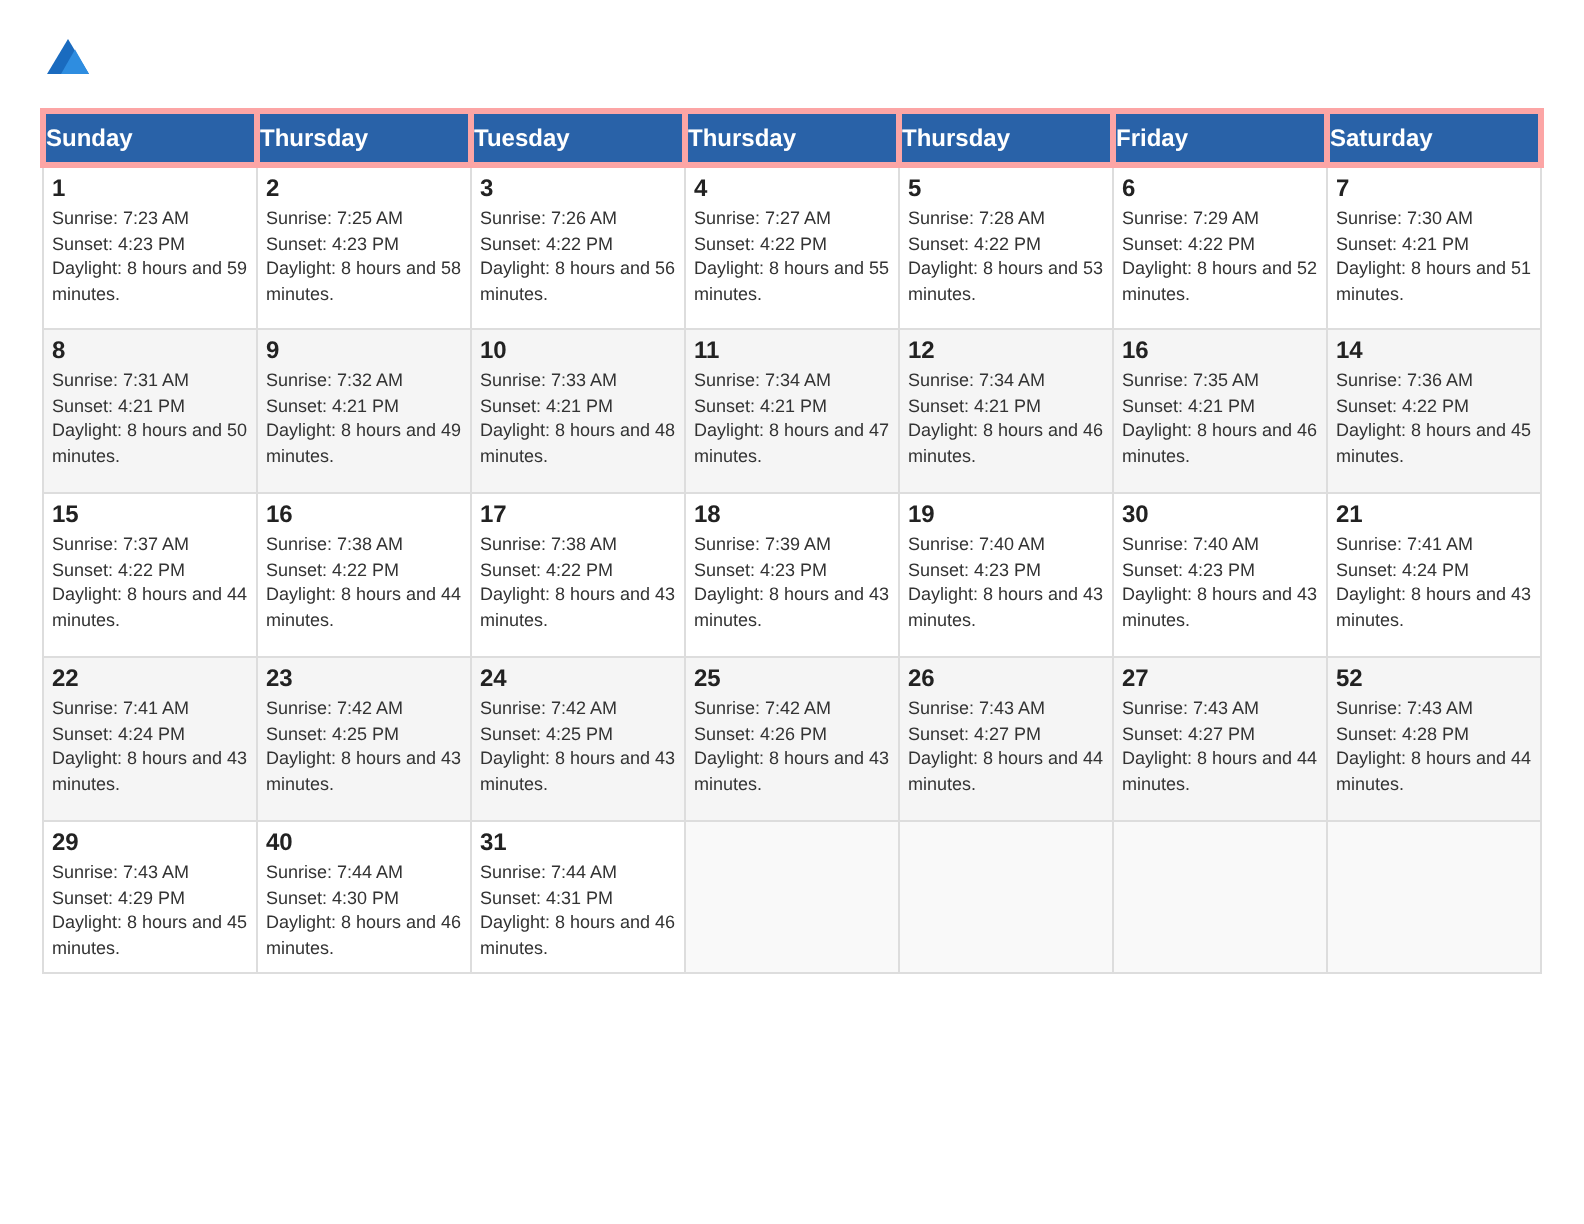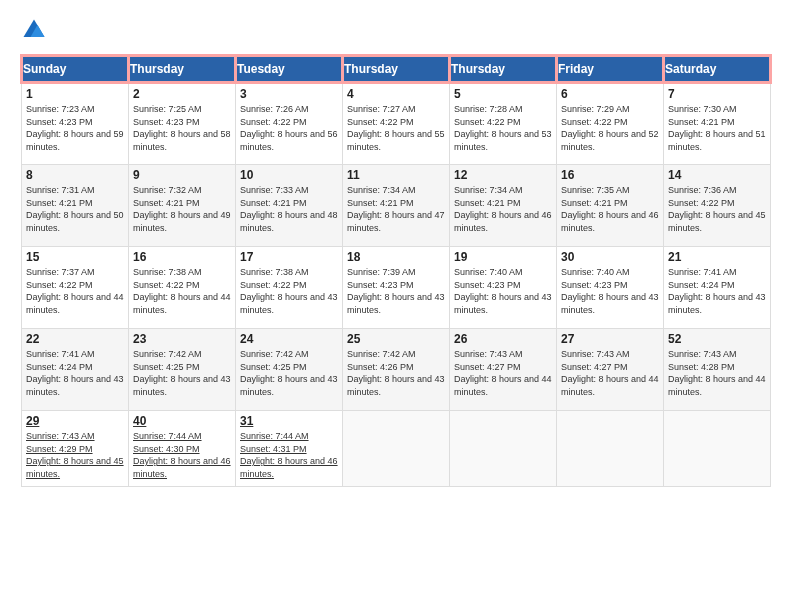--- a/index.html
+++ b/index.html
@@ -87,21 +87,20 @@
     .day-info {
       font-size: 9px;
       color: #333;
       line-height: 1.4;
     }
     .empty-cell {
       background: #f9f9f9 !important;
     }
     .last-row td {
       height: 76px;
-      text-decoration: underline;
     }
   </style>
 </head>
 <body>
 
 <div class="page">
   <div class="header">
     <div class="logo">
       <svg class="logo-icon" viewBox="0 0 32 32">
         <polygon points="16,4 28,24 4,24" fill="#1a6bbf"></polygon>

